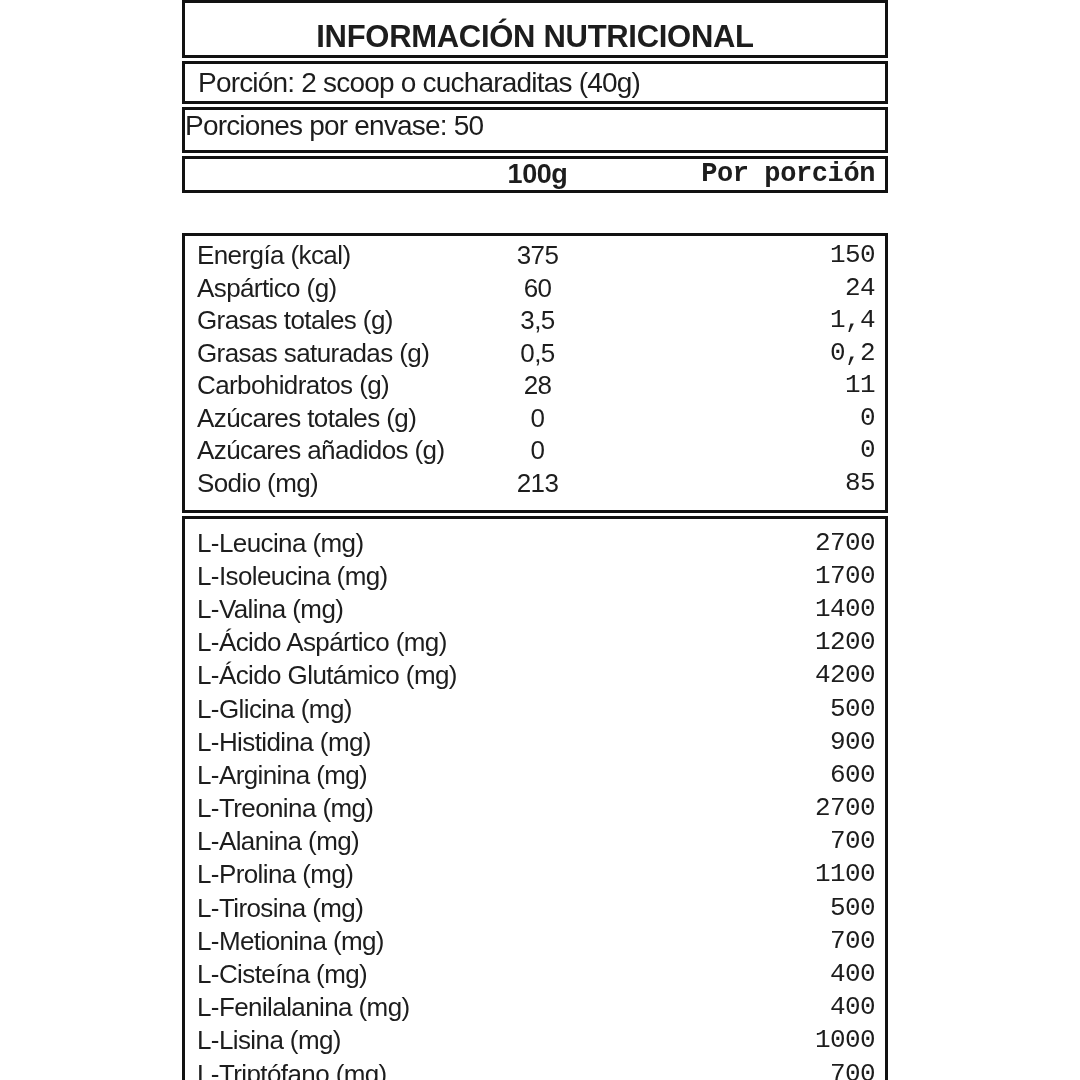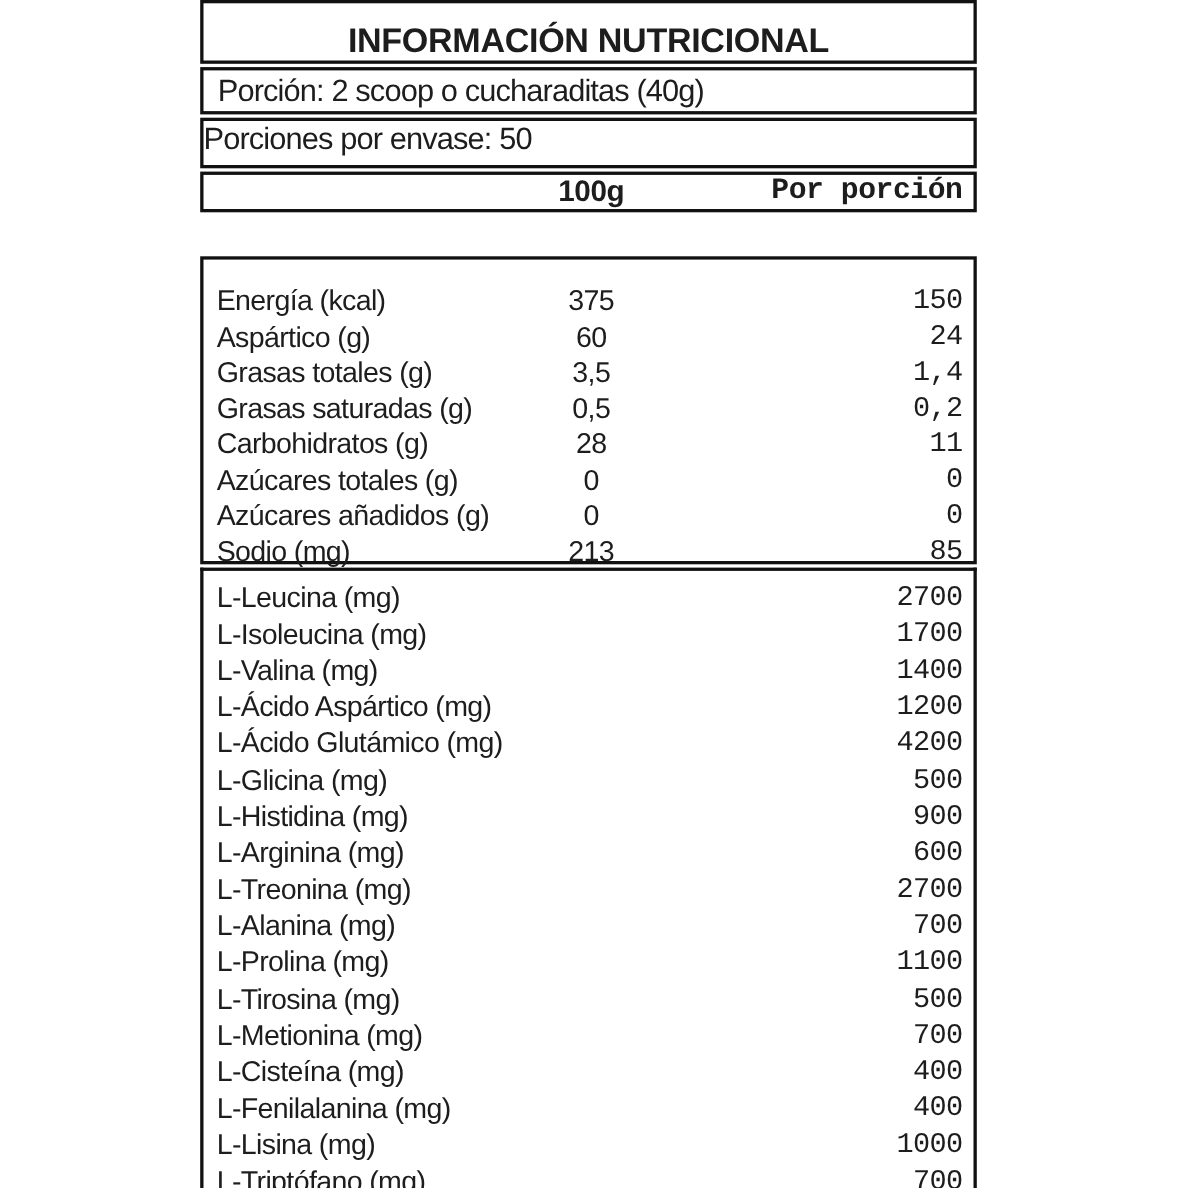--- a/index.html
+++ b/index.html
@@ -17,21 +17,21 @@
   .box{
     box-sizing:border-box;border:3px solid var(--border);
     background:var(--bg);margin-bottom:3px;width:706px;
   }
   .title-box{height:58px;display:flex;align-items:flex-end;justify-content:center;}
   .title-text{font-weight:bold;font-size:31px;letter-spacing:-0.3px;white-space:nowrap;}
   .serving-box{height:43px;display:flex;align-items:center;padding-left:13px;}
   .servings-box{height:46px;display:flex;align-items:flex-start;}
   .serving-text{font-size:28px;letter-spacing:-0.8px;white-space:nowrap;}
   .header-box{height:37px;display:flex;align-items:center;}
-  .nutrients-box{height:280px;padding-top:21px;margin-top:40px;}
+  .nutrients-box{height:280px;padding-top:3px;margin-top:40px;}
   .amino-box{height:615px;border-bottom:none;padding-top:7px;}
   .row{
     display:grid;width:700px;
     grid-template-columns:260px 185px 60px 185px 10px;
     align-items:center;
   }
   .header-row{width:568px;}
   .nrow{height:32.5px;}
   .arow{height:33.2px;}
   .cell{font-size:26px;letter-spacing:-0.6px;line-height:1;white-space:nowrap;}

